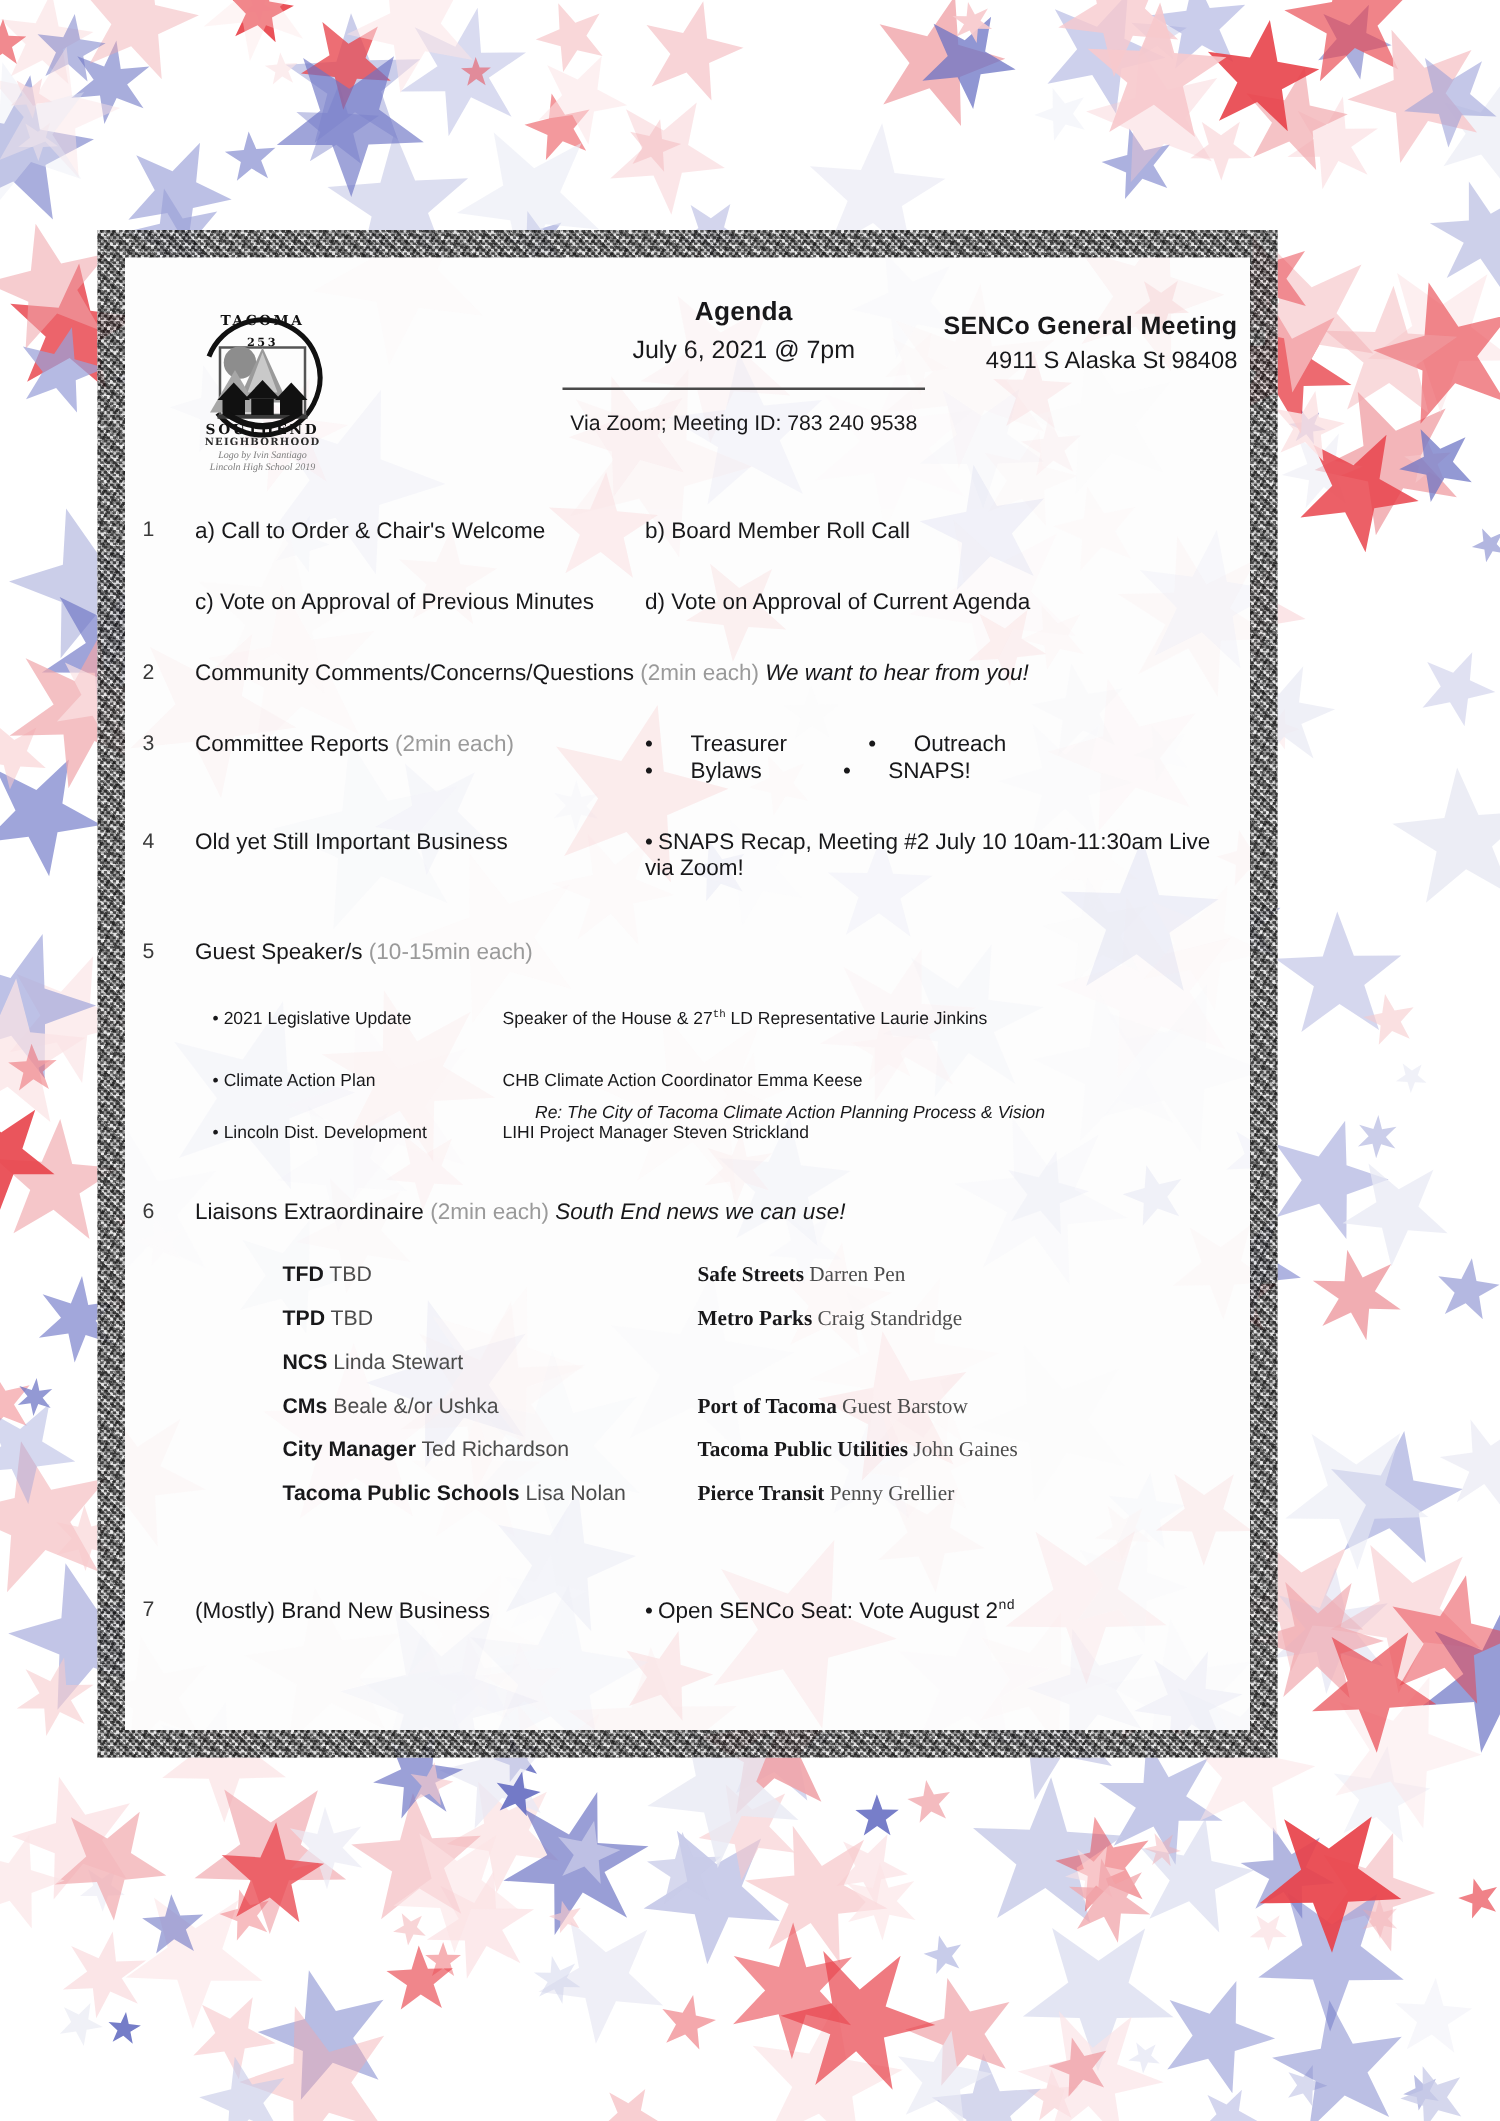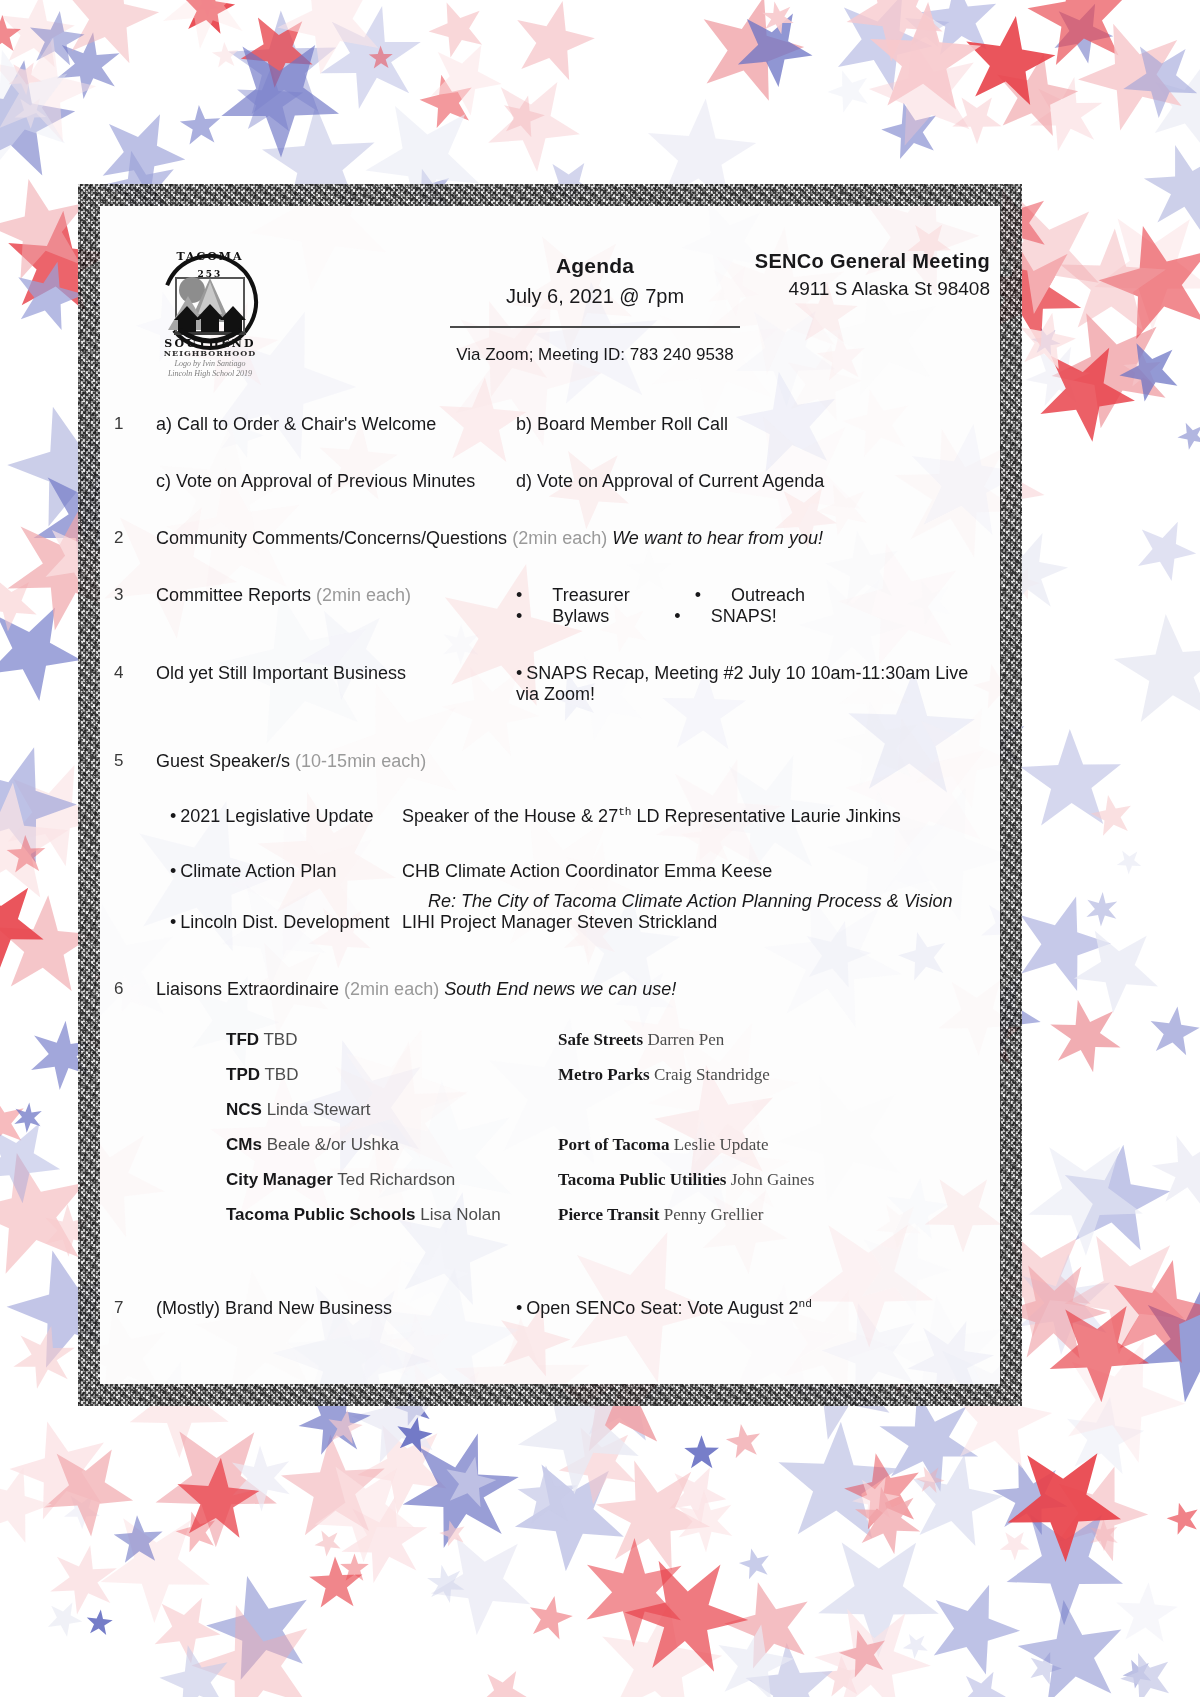--- a/index.html
+++ b/index.html
@@ -46,21 +46,21 @@
   .hdr{position:relative;height:190px;}
   .logo{
     position:absolute;left:46px;top:38px;width:128px;text-align:center;
   }
   .logo-mark{width:112px;height:112px;margin:0 auto;position:relative;}
   .logo-cap{
     font-family:"Liberation Serif", serif;
     font-size:8px;line-height:1.25;color:#7d7d7d;font-style:italic;margin-top:3px;
   }
   .hdr-center{
-    position:absolute;left:330px;top:48px;width:330px;text-align:center;
+    position:absolute;left:330px;top:32px;width:330px;text-align:center;
   }
   .hdr-center .t1{font-size:21px;font-weight:bold;letter-spacing:.2px;}
   .hdr-center .t2{font-size:20px;margin-top:7px;font-weight:400;}
   .rule{height:2px;background:#4a4a4a;margin:18px auto 0;width:290px;}
   .hdr-center .t3{font-size:17px;margin-top:17px;}
   .hdr-right{position:absolute;right:10px;top:44px;text-align:right;}
   .hdr-right .r1{font-size:20px;font-weight:bold;letter-spacing:.3px;}
   .hdr-right .r2{font-size:19px;margin-top:5px;}
 
   
@@ -72,21 +72,21 @@
   .sub{font-size:18px;color:#9a9a9a;}
   .ital{font-style:italic;}
   .bul{margin-right:4px;}
   .spacer-md{height:36px;}
   .spacer-lg{height:46px;}
 
   .bullets span{margin-right:30px;white-space:nowrap;}
 
   
   .speakers{padding-left:56px;margin-top:34px;}
-  .spk-row{display:flex;font-size:18px;align-items:flex-start;}
+  .spk-row{display:flex;font-size:14px;align-items:flex-start;}
   .spk-topic{width:232px;flex:0 0 232px;}
   .spk-who{flex:1;}
   .spk-note{font-style:italic;margin-top:9px;}
   sup{font-size:.62em;vertical-align:super;font-family:Liberation Mono, monospace;}
 
   
   .liaisons{margin-top:30px;padding-left:112px;}
   .lia-row{display:flex;font-size:17px;margin-bottom:15px;}
   .lia-c1{width:332px;flex:0 0 332px;}
   .lia-c2{flex:1;font-family:Liberation Serif, serif;}
@@ -660,21 +660,21 @@
           </div>
           <div class="lia-row">
             <div class="lia-c1"><b>TPD</b> <span class="nm">TBD</span></div>
             <div class="lia-c2"><b>Metro Parks</b> <span class="nm">Craig Standridge</span></div>
           </div>
           <div class="lia-row">
             <div class="lia-c1"><b>NCS</b> <span class="nm">Linda Stewart</span></div>
           </div>
           <div class="lia-row">
             <div class="lia-c1"><b>CMs</b> <span class="nm">Beale &amp;/or Ushka</span></div>
-            <div class="lia-c2"><b>Port of Tacoma</b> <span class="nm">Leslie Update</span></div>
+            <div class="lia-c2"><b>Port of Tacoma</b> <span class="nm">Guest Barstow</span></div>
           </div>
           <div class="lia-row">
             <div class="lia-c1"><b>City Manager</b> <span class="nm">Ted Richardson</span></div>
             <div class="lia-c2"><b>Tacoma Public Utilities</b> <span class="nm">John Gaines</span></div>
           </div>
           <div class="lia-row">
             <div class="lia-c1"><b>Tacoma Public Schools</b> <span class="nm">Lisa Nolan</span></div>
             <div class="lia-c2"><b>Pierce Transit</b> <span class="nm">Penny Grellier</span></div>
           </div>
         </div>

